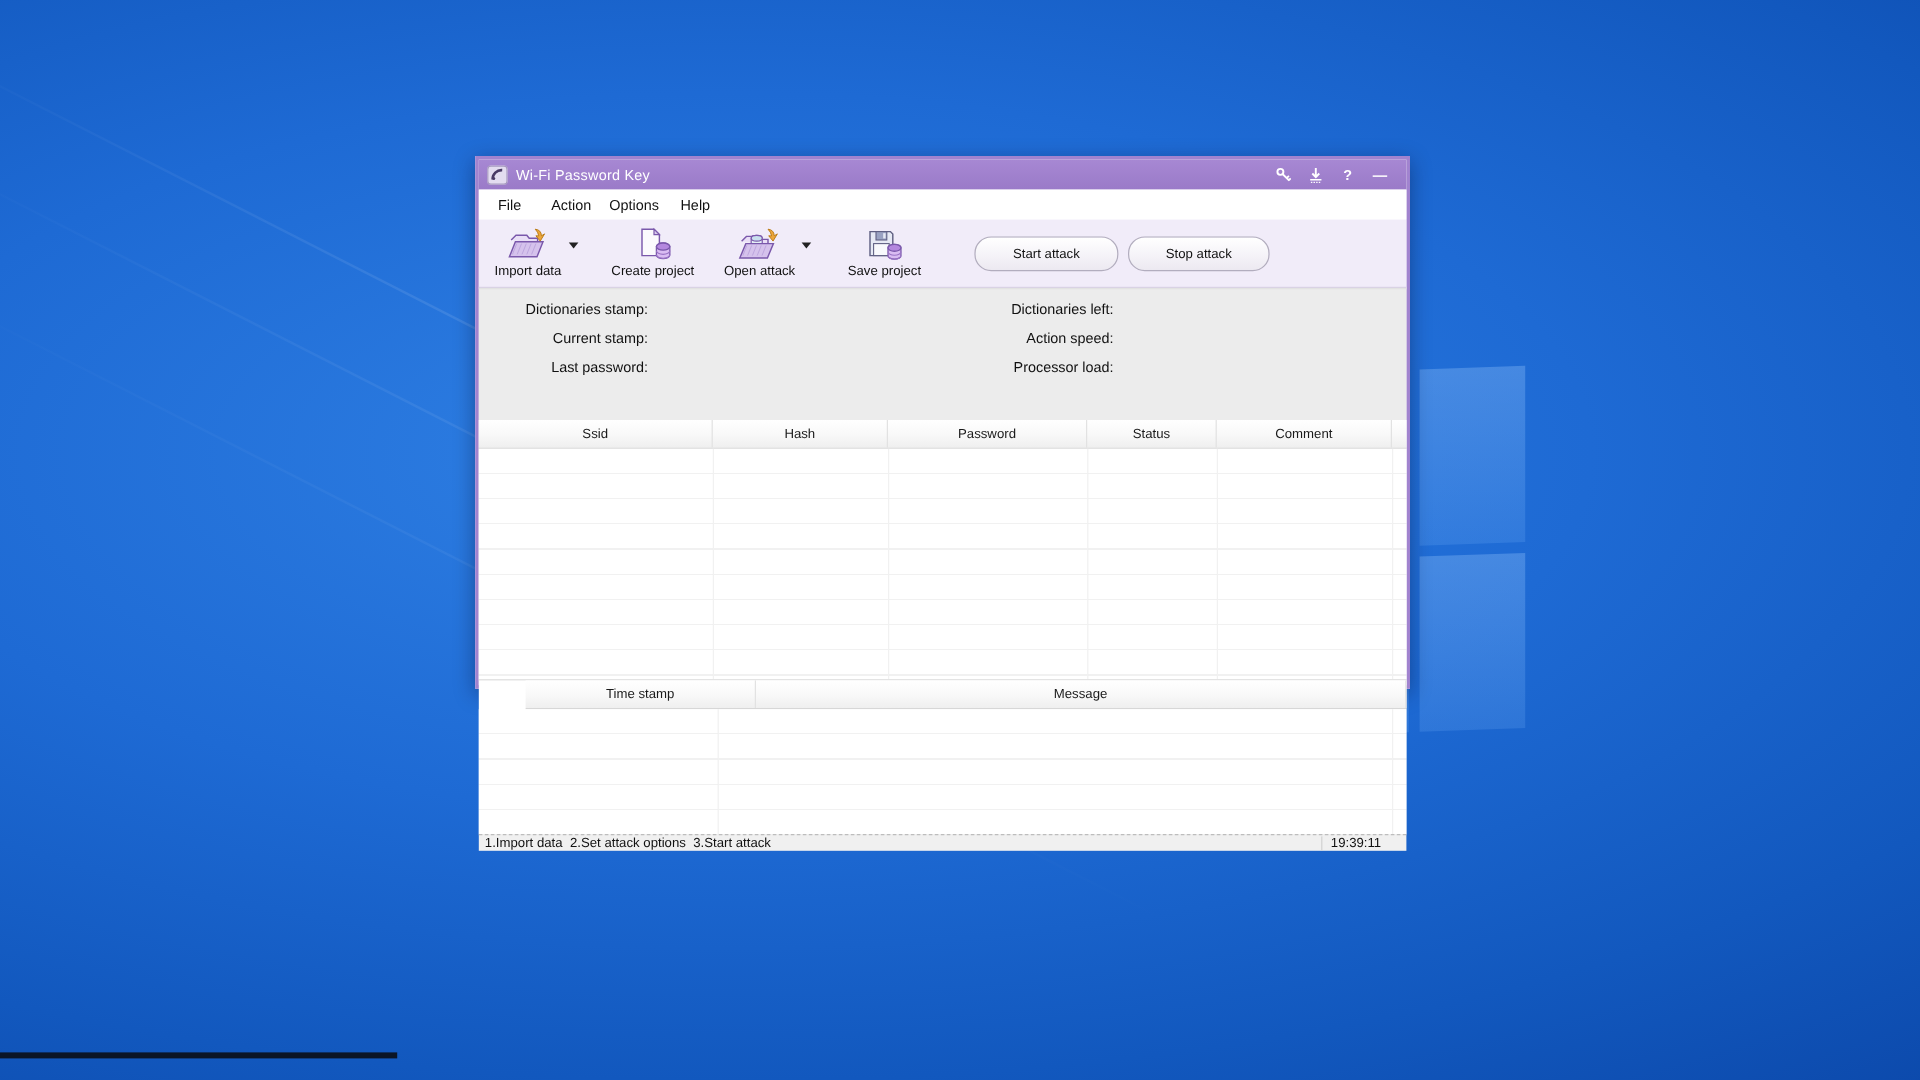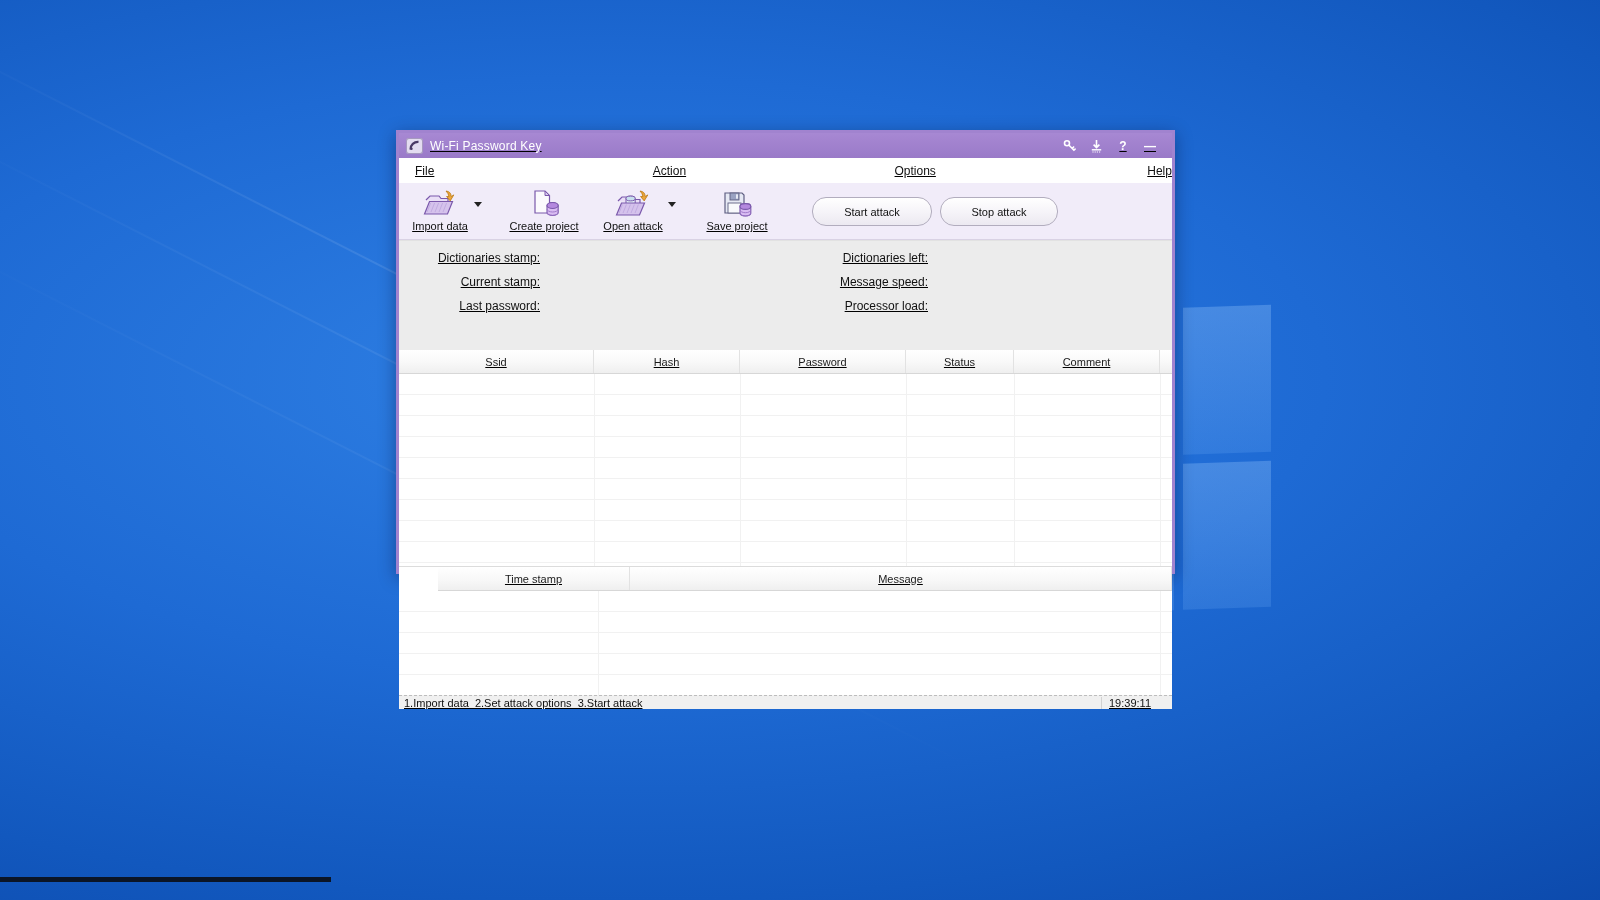--- a/index.html
+++ b/index.html
@@ -19,34 +19,34 @@
   .win-logo { position:absolute; left:1085px; top:308px; width:186px; height:302px;
     display:grid; grid-template-columns:1fr 1fr; grid-template-rows:1fr 1fr; gap:9px;
     transform:skewY(-2deg); }
   .win-logo .pane { background:linear-gradient(180deg, rgba(160,205,255,.30), rgba(120,180,250,.20)); }
 
   .taskbar-remnant { position:absolute; left:0; top:877px; width:331px; height:5px; background:#0b1526; }
 
   
   .app-window { position:absolute; left:396px; top:130px; width:779px; height:444px;
     border:3px solid #a183cf; background:#fff; box-shadow:0 4px 16px rgba(0,10,40,.38);
-    display:flex; flex-direction:column;text-decoration:underline; }
+    display:flex; flex-direction:column; }
 
   .titlebar { height:25px; background:linear-gradient(#a788d3,#9a7ac8);
     display:flex; align-items:center; padding:0 7px; flex:0 0 auto; }
   .app-icon { width:17px; height:16px; border-radius:3px; background:#e3dcf0;
     display:flex; align-items:center; justify-content:center; margin-right:7px;
     box-shadow:inset 0 0 0 1px rgba(90,70,130,.45); }
   .window-title { color:#fff; font-size:12px; letter-spacing:.2px; }
   .tb-buttons { margin-left:auto; display:flex; align-items:center; gap:13px; padding-right:8px; }
   .tb-btn { color:#fff; font-size:12px; font-weight:bold; display:flex; align-items:center;
     justify-content:center; width:14px; height:16px; cursor:default; }
 
   .menubar { height:25px; background:#fff; display:flex; align-items:center;
-    font-size:12px; color:#111; padding-left:16px; flex:0 0 auto;justify-content:space-between; }
+    font-size:12px; color:#111; padding-left:16px; flex:0 0 auto; }
   .menu-item { padding:3px 0; }
   .menu-item.m-file{} .menu-item.m-action{ margin-left:25px; }
   .menu-item.m-options{ margin-left:15px; } .menu-item.m-help{ margin-left:18px; }
 
   
   .toolbar { height:57px; background:#f1ecf9; border-bottom:1px solid #d9d2e4;
     position:relative; display:flex; align-items:flex-start; padding:3px 0 0 10px; flex:0 0 auto; }
   .tool-btn { display:flex; flex-direction:column; align-items:center; padding-top:1px; }
   .tool-btn .t-icon { height:31px; display:flex; align-items:flex-end; justify-content:center; }
   .tool-btn .t-label { font-size:11px; color:#111; margin-top:2px; white-space:nowrap; }
@@ -217,21 +217,21 @@
     <div class="stats">
       <div class="stats-row">
         <span class="sl-left">Dictionaries stamp:</span>
         <span class="sv-left"></span>
         <span class="sl-right">Dictionaries left:</span>
         <span class="sv-right"></span>
       </div>
       <div class="stats-row">
         <span class="sl-left">Current stamp:</span>
         <span class="sv-left"></span>
-        <span class="sl-right">Message speed:</span>
+        <span class="sl-right">Action speed:</span>
         <span class="sv-right"></span>
       </div>
       <div class="stats-row">
         <span class="sl-left">Last password:</span>
         <span class="sv-left"></span>
         <span class="sl-right">Processor load:</span>
         <span class="sv-right"></span>
       </div>
     </div>
 

